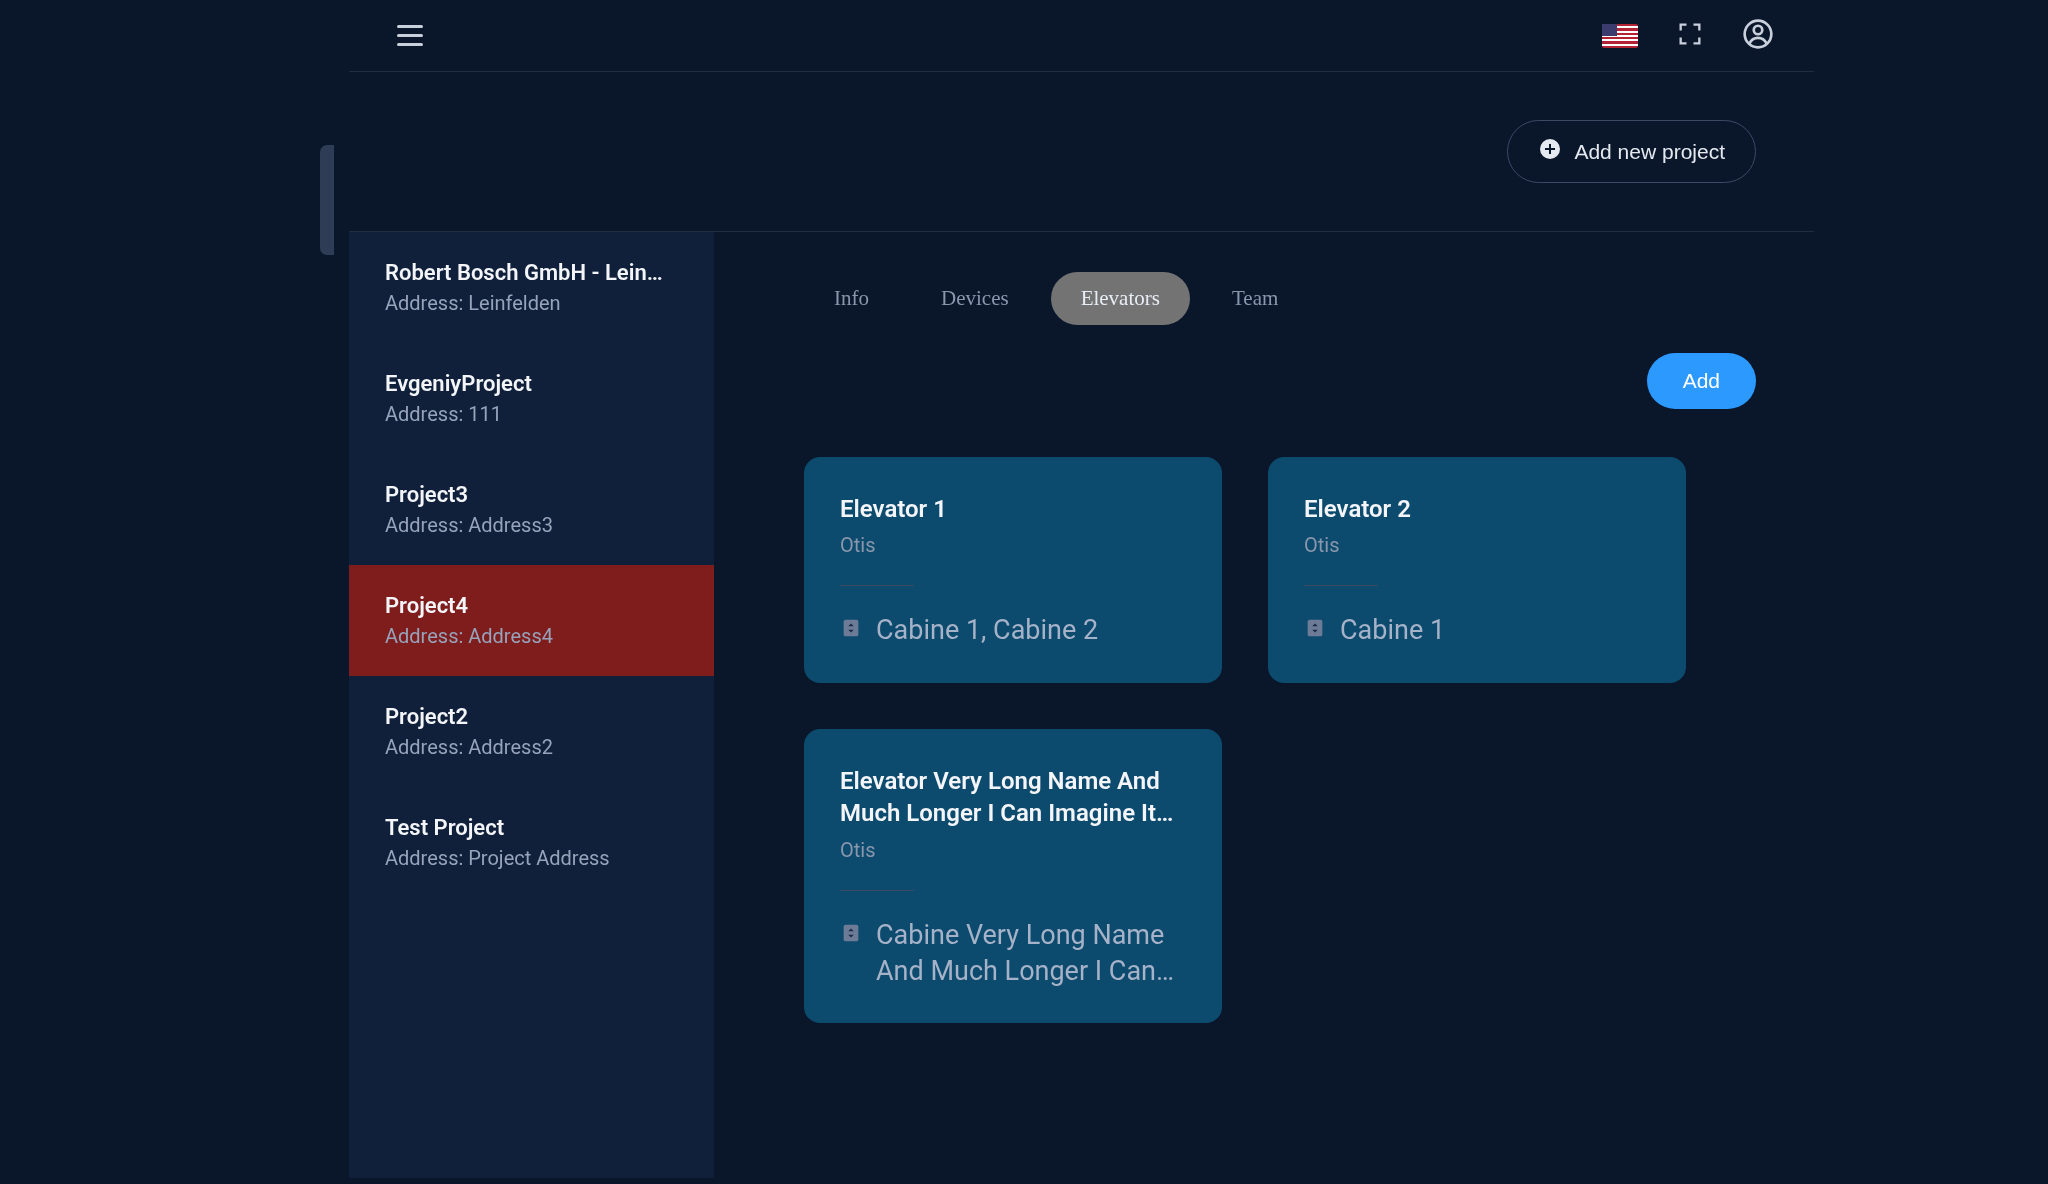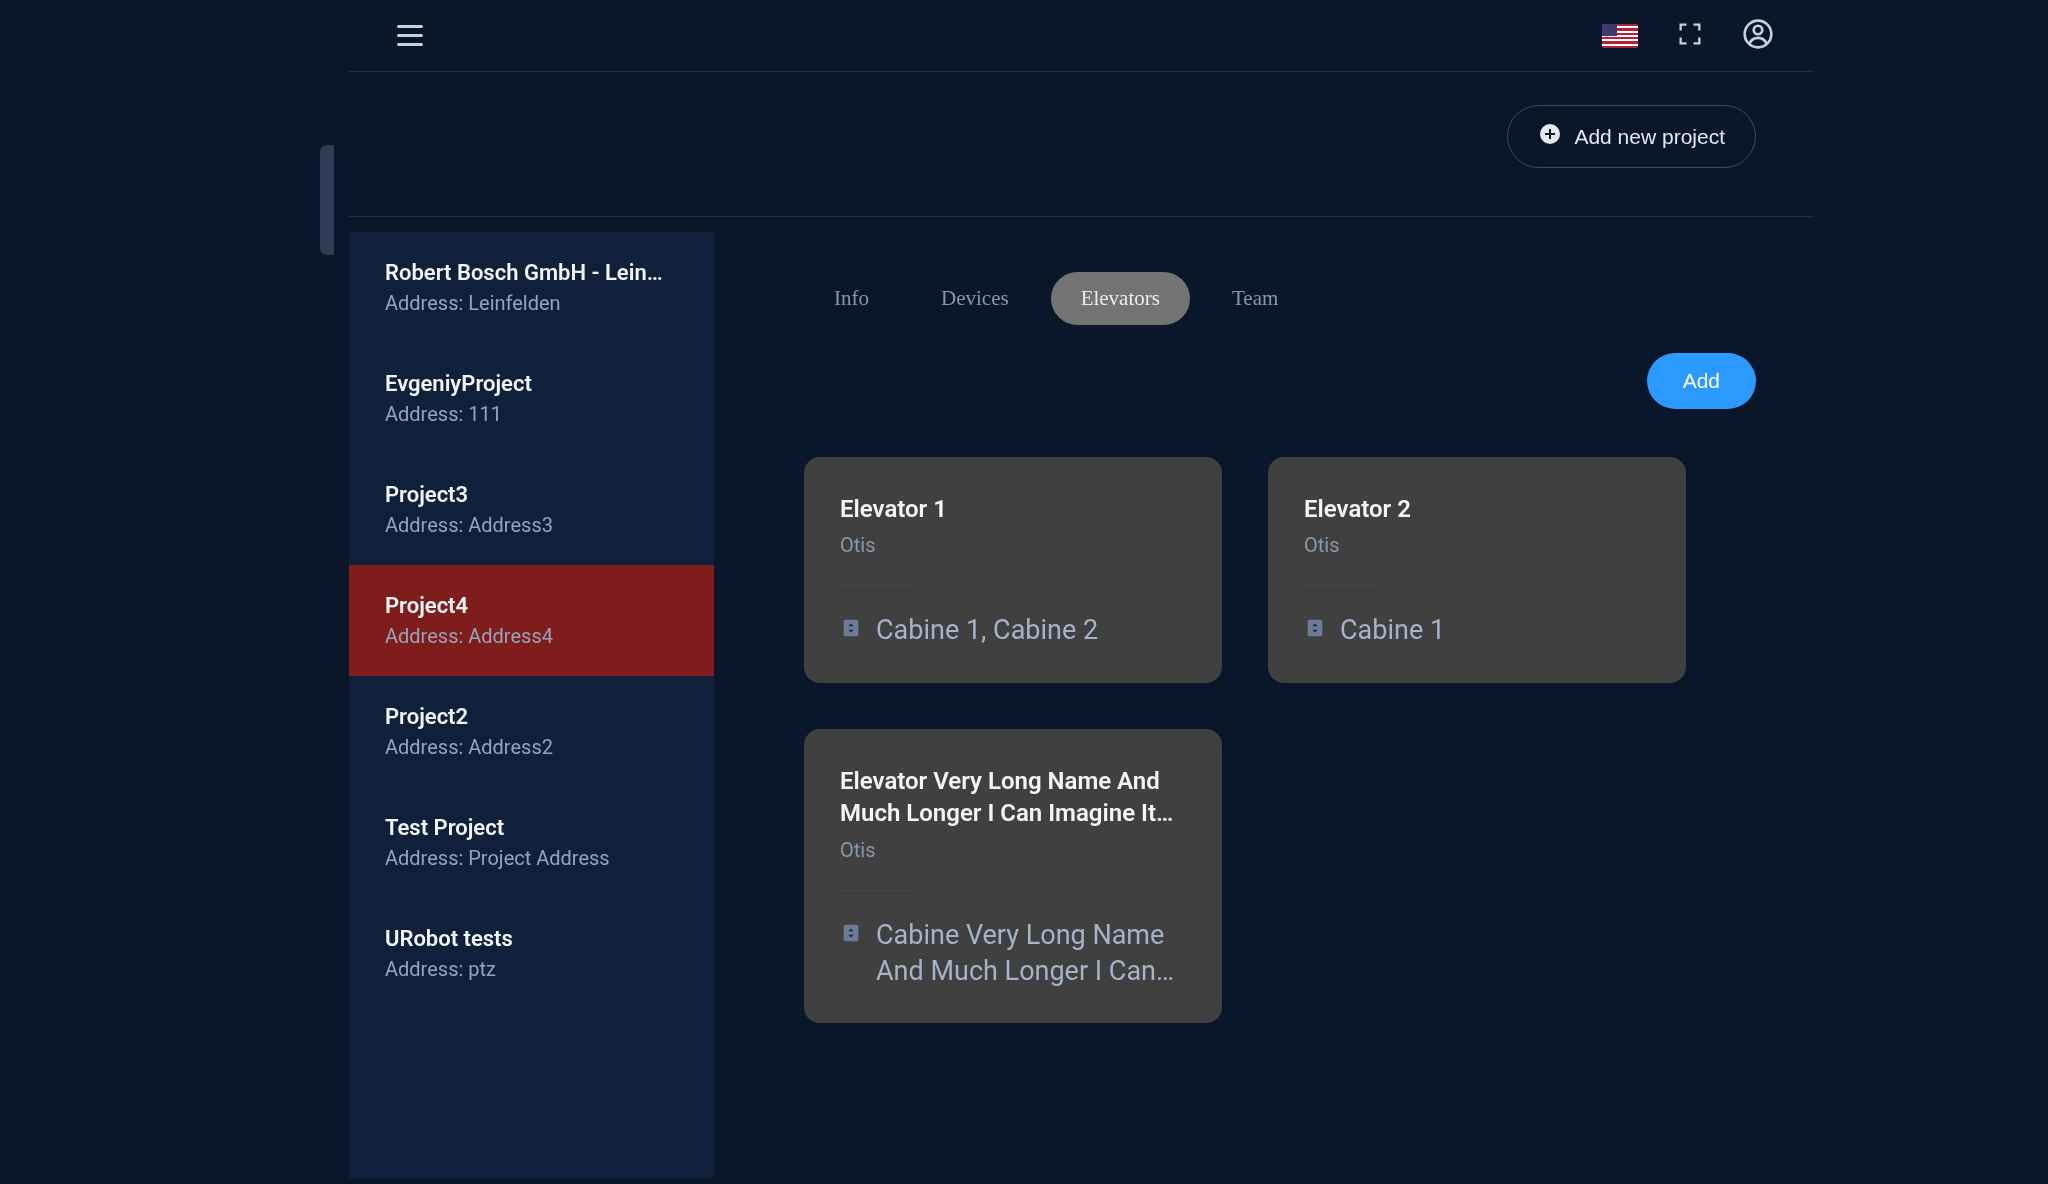--- a/index.html
+++ b/index.html
@@ -83,21 +83,21 @@
     left: 0; top: 0;
     width: 42%; height: 54%;
     background: #3c3b6e;
   }
   .expand-icon svg { width: 28px; height: 28px; stroke: #c8d0dc; fill: none; stroke-width: 2; }
   .avatar-icon svg { width: 32px; height: 32px; stroke: #c8d0dc; fill: none; stroke-width: 2; }
 
   .subheader {
     position: absolute;
     left: 349px;
-    top: 57px;
+    top: 72px;
     right: 234px;
     height: 160px;
     display: flex;
     align-items: center;
     justify-content: flex-end;
     padding-right: 58px;
     border-bottom: 1px solid #1e2c44;
   }
   .btn-outline {
     display: inline-flex;
@@ -186,21 +186,21 @@
     font-size: 21px;
     font-weight: 500;
     cursor: pointer;
   }
   .grid {
     display: grid;
     grid-template-columns: repeat(2, 418px);
     gap: 46px;
   }
   .card {
-    background: #404040;
+    background: #0c4a6e;
     border-radius: 16px;
     padding: 36px 36px 34px 36px;
     display: flex;
     flex-direction: column;
     cursor: pointer;
   }
   .card-title {
     font-size: 24px;
     font-weight: 600;
     color: #f3f5f9;
@@ -311,24 +311,20 @@
         <div class="name">Project4</div>
         <div class="addr">Address: Address4</div>
       </div>
       <div class="sidebar-item">
         <div class="name">Project2</div>
         <div class="addr">Address: Address2</div>
       </div>
       <div class="sidebar-item">
         <div class="name">Test Project</div>
         <div class="addr">Address: Project Address</div>
-      </div>
-      <div class="sidebar-item">
-        <div class="name">URobot tests</div>
-        <div class="addr">Address: ptz</div>
       </div>
     </div>
 
   <div class="content">
     <div class="tabs" id="tabs">
         <div class="tab">Info</div>
         <div class="tab">Devices</div>
         <div class="tab active">Elevators</div>
         <div class="tab">Team</div>
       </div>

